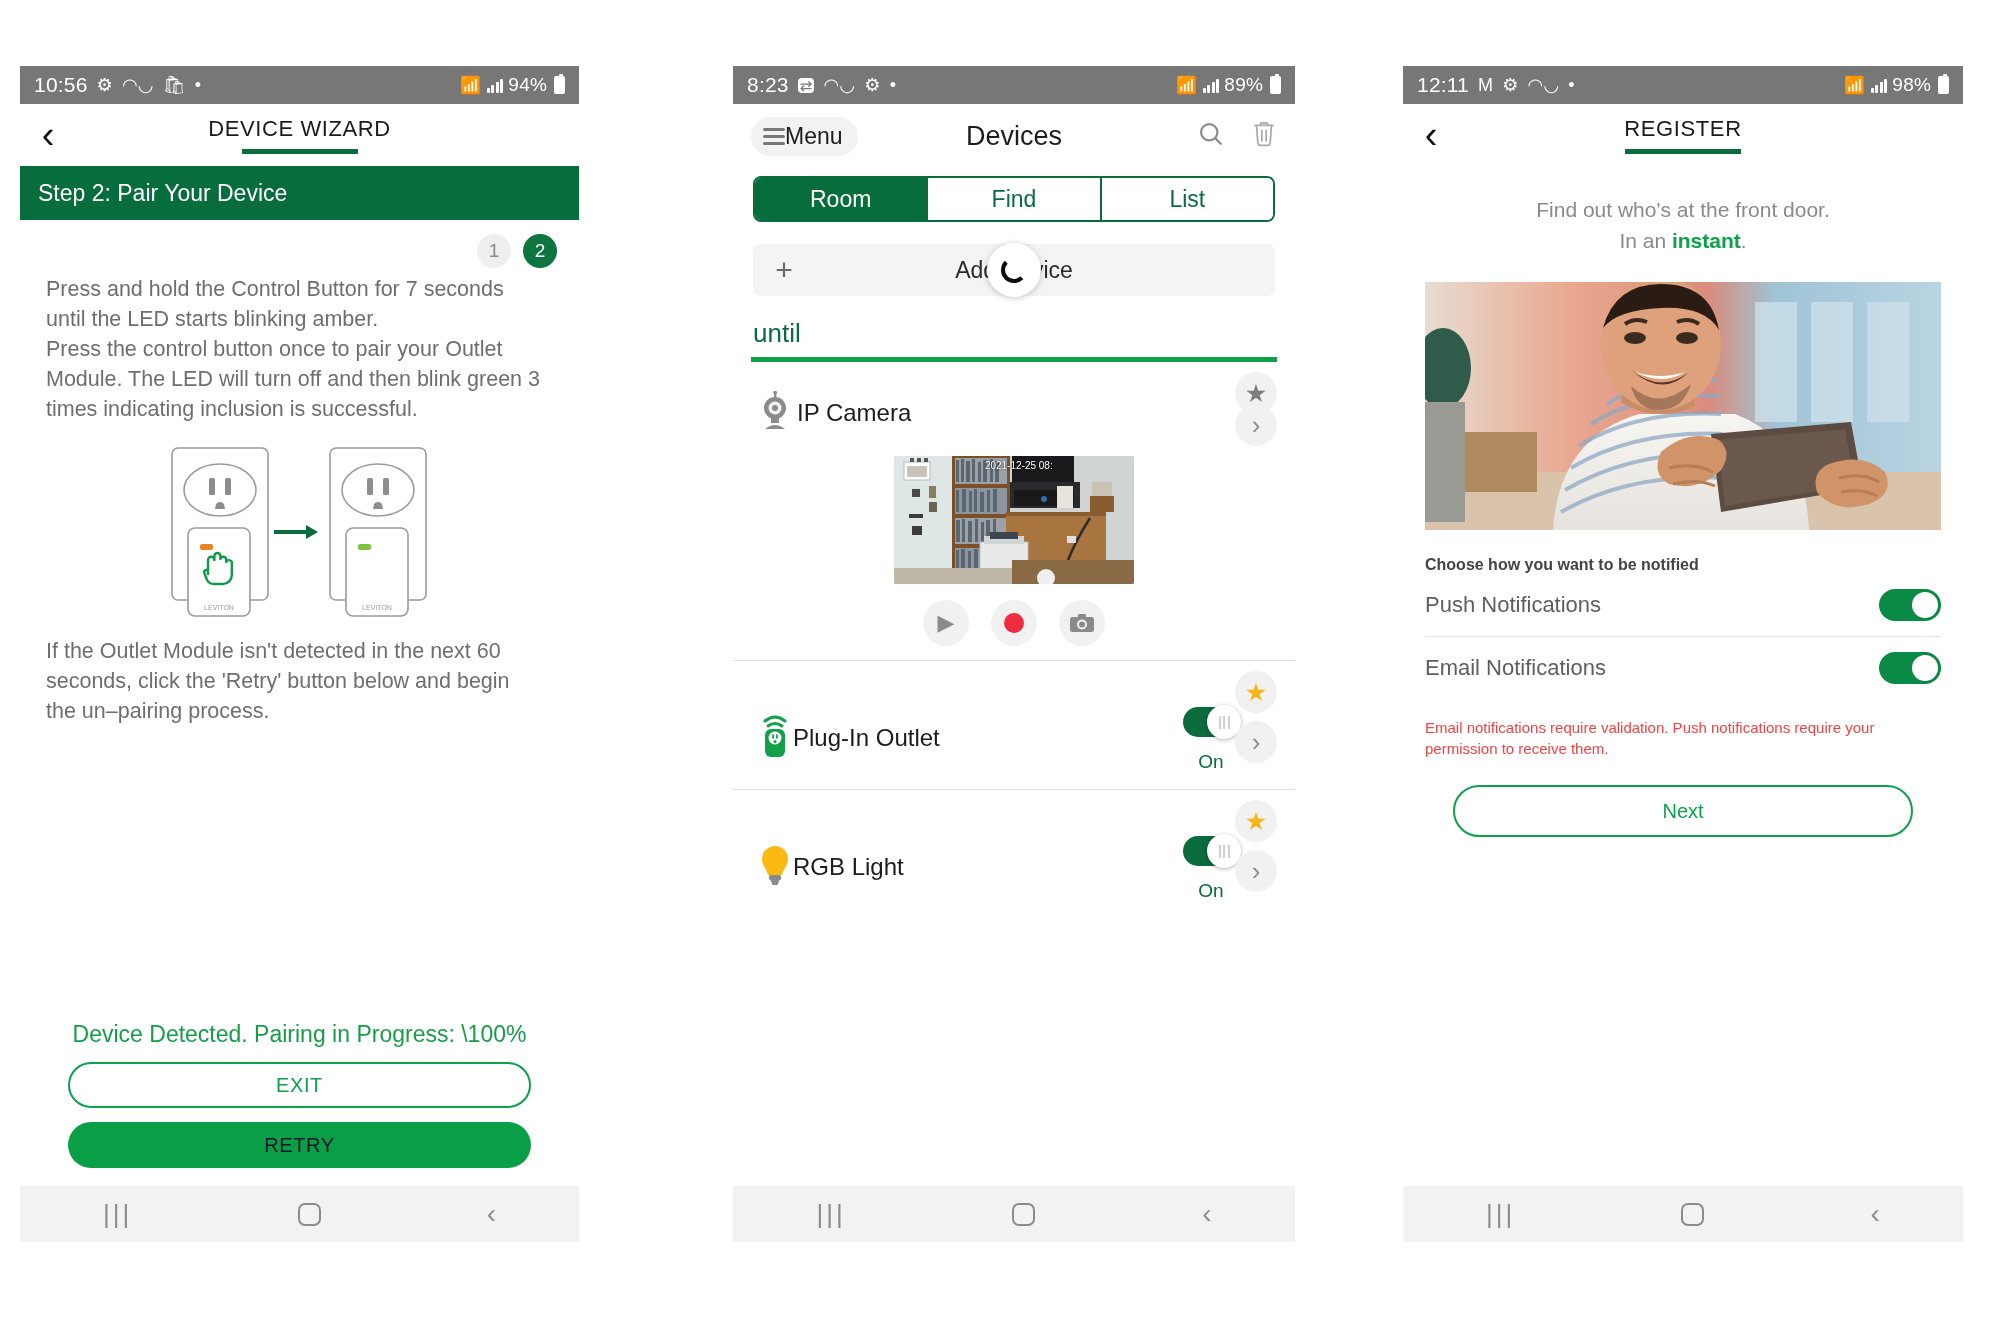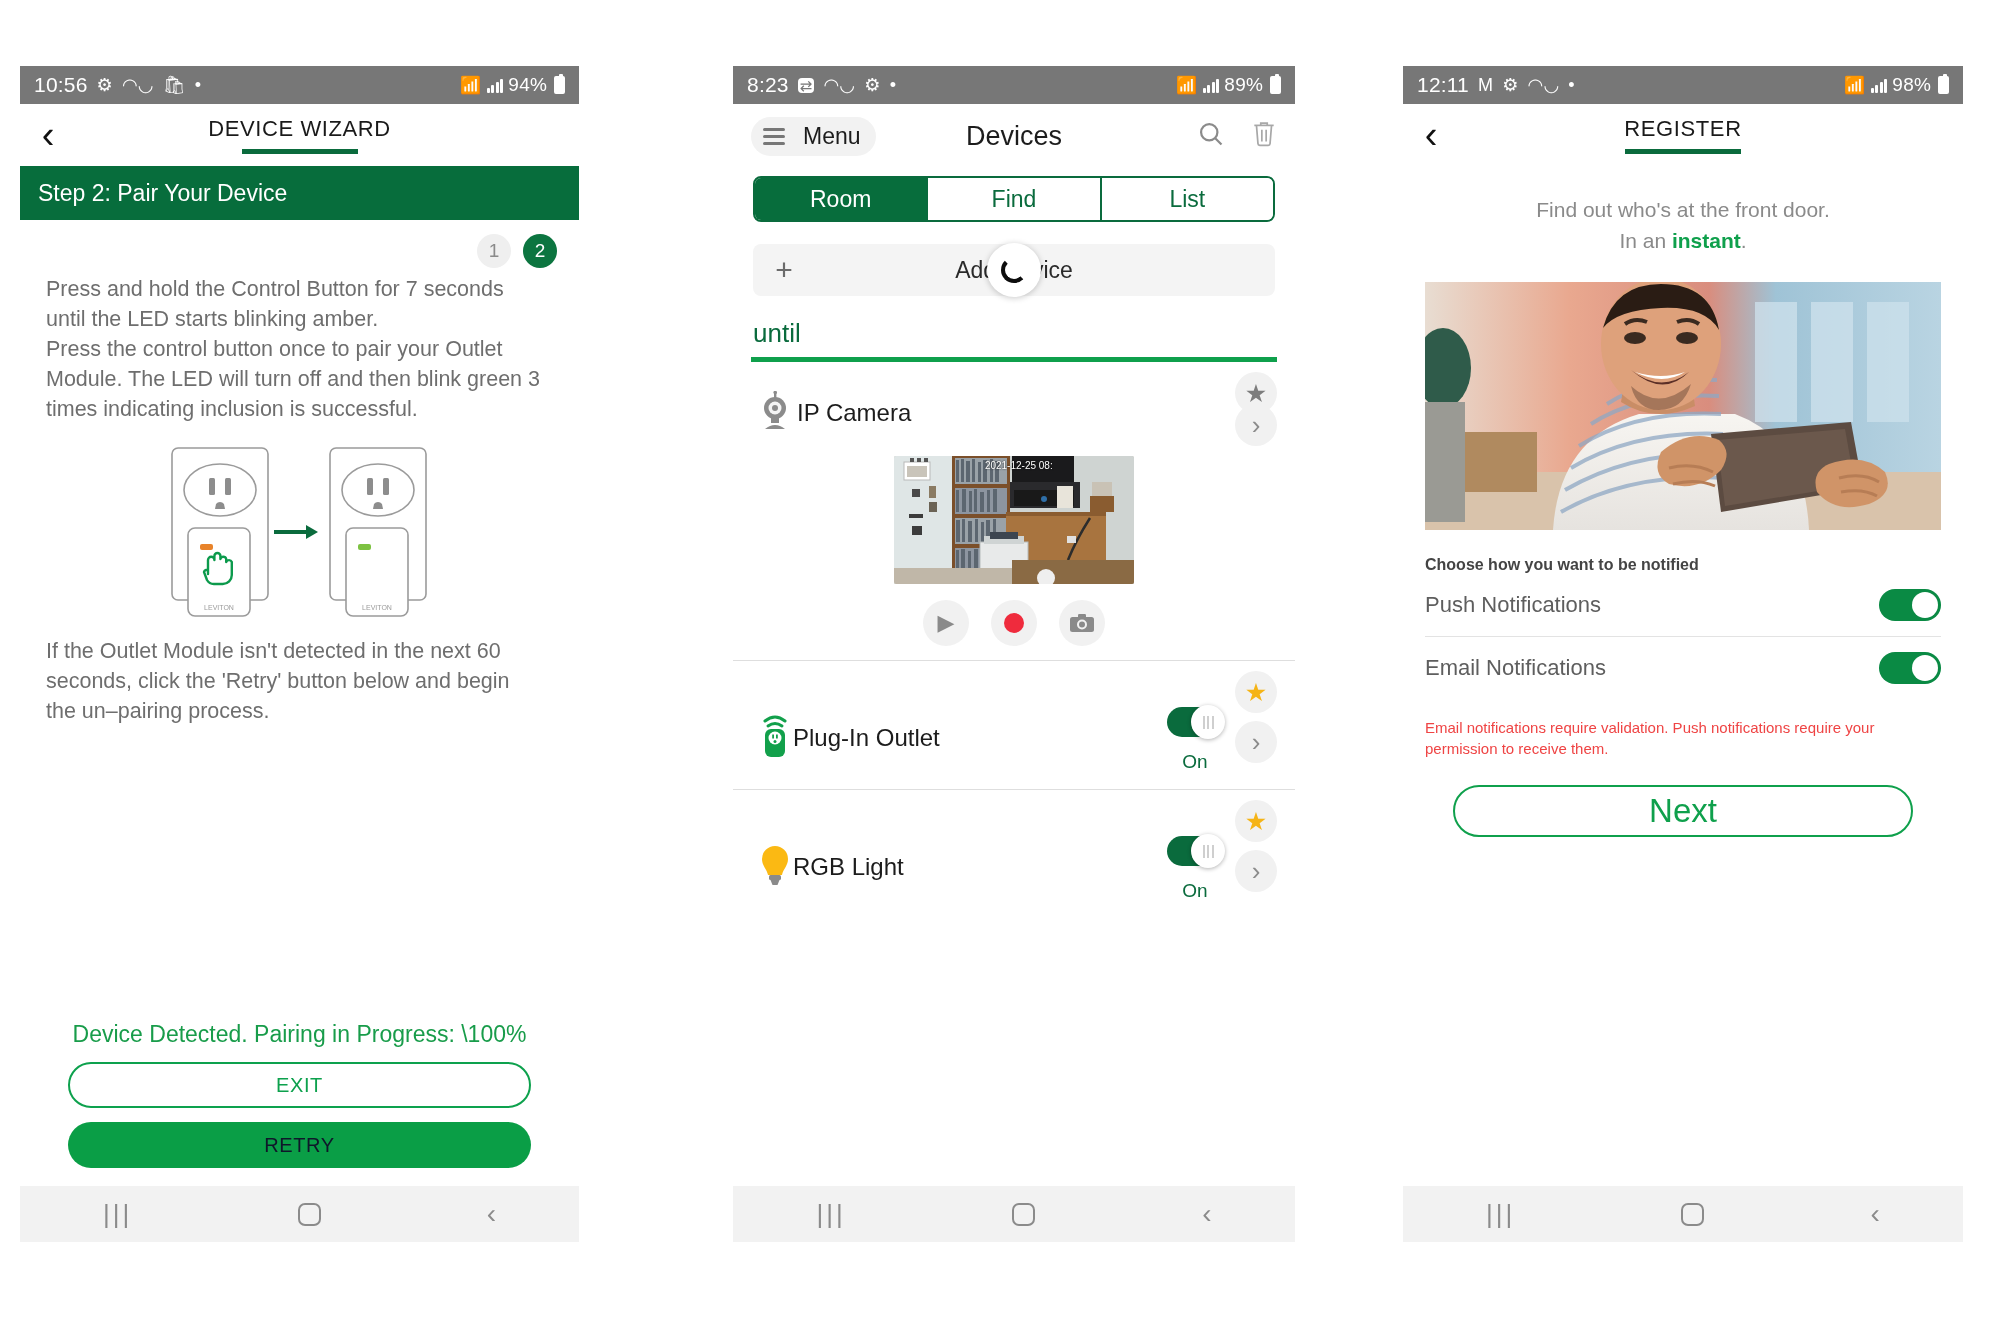--- a/index.html
+++ b/index.html
@@ -146,21 +146,21 @@
     width: 23px; height: 23px; border:2.5px solid #8b8b8b; border-radius:7px;
   }
   .nav-back { font-size: 28px; font-weight:300; }
 
   
   .dev-appbar {
     height: 64px; display:flex; align-items:center; padding: 0 18px;
     position:relative;
   }
   .menu-pill {
-    display:flex; align-items:center; gap:18px;
+    display:flex; align-items:center; gap:0;
     background:#f2f2f2; border-radius: 22px;
     padding: 6px 15px 6px 12px;
     z-index:2;
   }
   .hamburger { display:flex; flex-direction:column; gap:4px; }
   .hamburger i { display:block; width:22px; height:3px; background:#777777; border-radius:2px; }
   .menu-label { font-size: 23px; color:#1c1c1c; }
   .dev-title {
     position:absolute; left:0; right:0; text-align:center;
     font-size: 27px; color:#1c1c1c;
@@ -250,21 +250,21 @@
   }
   .cc {
     width: 46px; height:46px; border-radius:50%; background:#f1f1f1;
     display:flex; align-items:center; justify-content:center;
   }
   .cc-play { color:#8a8a8a; font-size: 22px; }
   .cc-rec-dot { width:20px; height:20px; border-radius:50%; background:#ef2b3d; }
   .divider { height:1px; background:#dedede; margin: 0 0 0 0; }
 
   .toggle-wrap {
-    position:absolute; right: 72px; top: 50%; transform:translateY(-50%);
+    position:absolute; right: 56px; top: 50%; transform:translateY(-50%);
     display:flex; flex-direction:column; align-items:center; gap:14px;
   }
   .toggle-sw {
     width: 56px; height: 30px; border-radius: 16px;
     background:#0a6b3d; position:relative;
   }
   .toggle-sw .knob {
     position:absolute; right:-2px; top:-2px;
     width: 34px; height: 34px; border-radius:50%;
     background:#ffffff; box-shadow: 0 1px 4px rgba(0,0,0,.3);
@@ -303,21 +303,21 @@
     width: 26px; height:26px; border-radius:50%; background:#ffffff;
   }
   .notif-note {
     font-size: 15px; color:#ef4444; line-height: 21px;
     padding: 18px 22px 0 22px;
   }
   .next-btn {
     margin: 26px 50px 0 50px; height: 52px; border-radius: 28px;
     border: 2px solid #0fa04c; color:#0fa04c; background:#ffffff;
     display:flex; align-items:center; justify-content:center;
-    font-size: 33px;
+    font-size: 20px;
   }
 </style>
 </head>
 <body>
 
 <div class="canvas">
 
   <div class="phone" id="phone1">
 
     <div class="statusbar">

